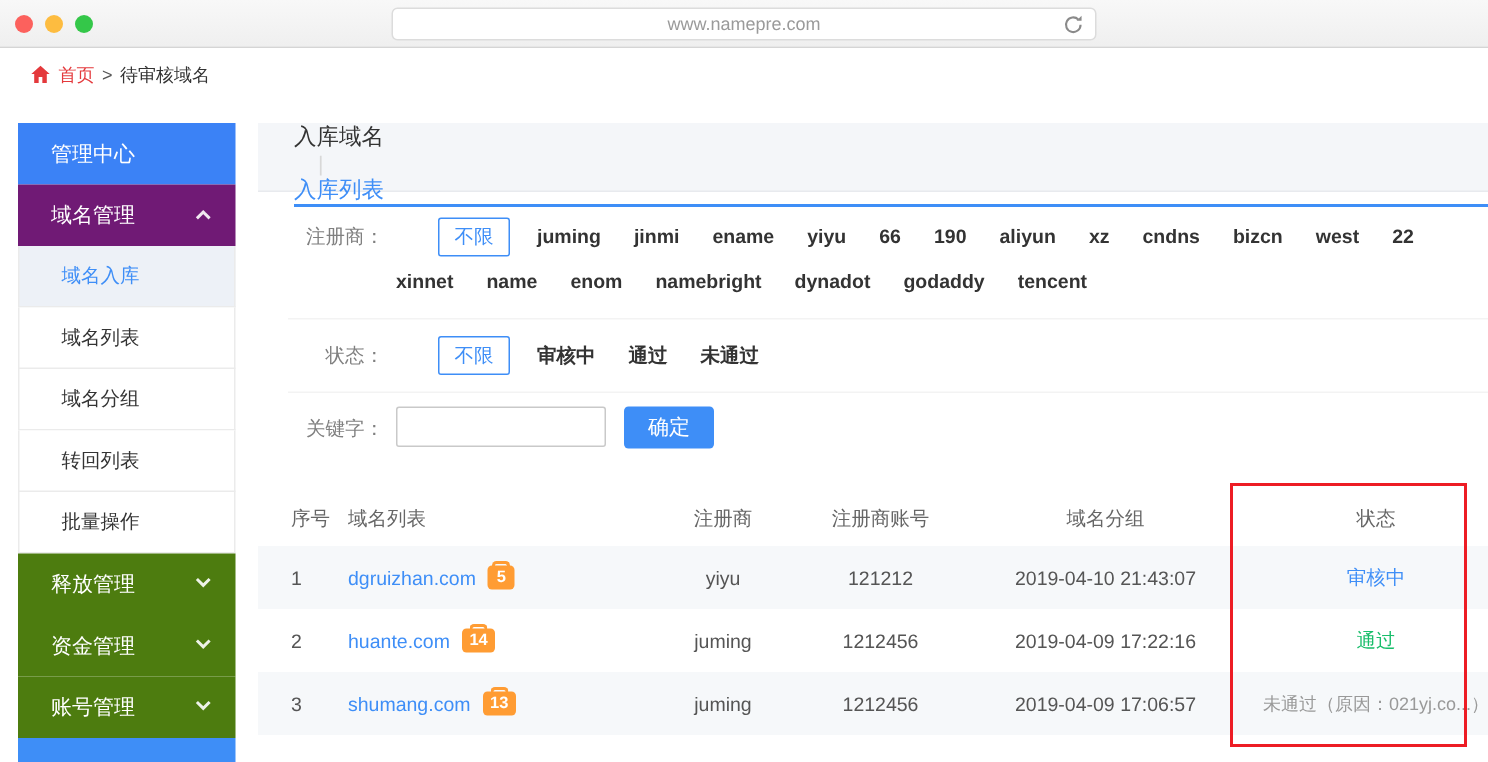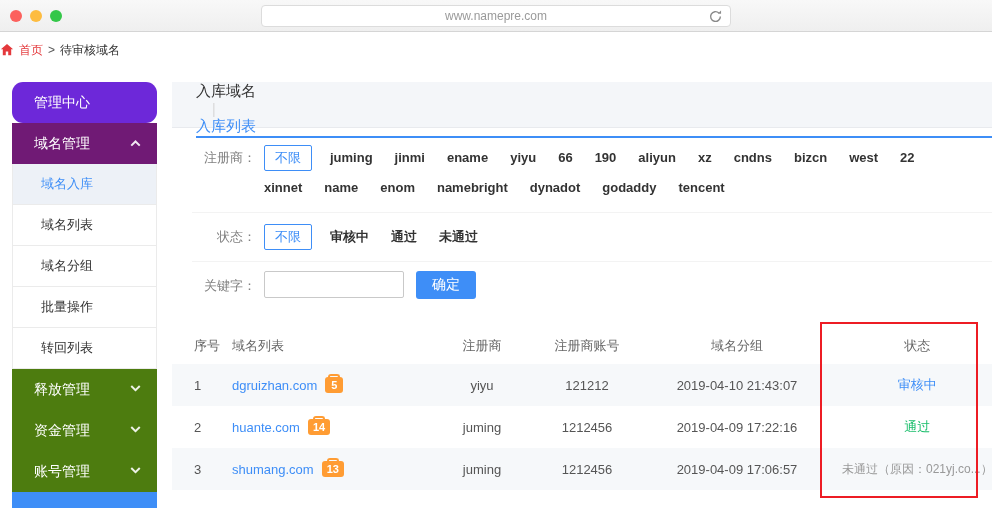--- a/index.html
+++ b/index.html
@@ -11,35 +11,35 @@
     border-bottom:1px solid #d5d5d5; position:relative; display:flex; align-items:center; }
   .traffic { display:flex; gap:8px; margin-left:10px; }
   .light { width:12px; height:12px; border-radius:50%; display:inline-block; cursor:pointer; }
   .light.red{ background:#fc615d; } .light.yellow{ background:#fdbc40; } .light.green{ background:#34c749; }
   .url-bar { position:absolute; left:50%; top:50%; transform:translate(-50%,-50%);
     width:470px; height:22px; background:#fff; border:1px solid #dcdcdc; border-radius:4px;
     display:flex; align-items:center; justify-content:center; font-size:12px; color:#9a9a9a; cursor:text; }
   .refresh { position:absolute; right:7px; top:3px; width:15px; height:15px; cursor:pointer; }
 
   
-  .breadcrumb { height:36px; display:flex; align-items:center; padding-left:0;
+  .breadcrumb { height:36px; display:flex; align-items:center; padding-left:20px;
     font-size:12px; color:#333; gap:5px; background:#fff; }
   .home-ic { width:14px; height:14px; display:inline-flex; }
   .bc-home { color:#e4393c; cursor:pointer; }
   .bc-sep { color:#555; }
   .bc-cur { color:#333; }
 
   
   .layout { display:flex; padding:14px 12px 0; gap:15px; height:440px; }
 
   
   .sidebar { width:145px; flex:none; }
   .side-item { height:41px; display:flex; align-items:center; padding-left:22px;
     font-size:14px; cursor:pointer; }
-  .side-item.primary { background:#6d28d9; color:#fff;border-radius:11px; }
+  .side-item.primary { background:#3b82f6; color:#fff; }
   .side-item.group-expanded { background:#701a75; color:#fff; }
   .side-item.group-collapsed { background:#4d7c0f; color:#fff; }
   .side-item.sub, .side-item.sub-active { background:#fff; color:#333;
     border:1px solid #ebebeb; border-top:none; padding-left:28px; font-size:13px; }
   .side-item.sub-active { background:#edf1f7; color:#3e8ef7; }
   .chev { margin-left:auto; margin-right:18px; width:7px; height:7px;
     border-right:2px solid rgba(255,255,255,.9); border-bottom:2px solid rgba(255,255,255,.9); }
   .chev.down { transform:rotate(45deg) translate(-2px,-2px); }
   .chev.up { transform:rotate(225deg) translate(-1px,-1px); }
   .side-filler { height:16px; background:#3e8ef7; }
@@ -55,21 +55,21 @@
   
   .filters { padding:6px 0 0 20px; }
   .frow { display:flex; align-items:flex-start; padding:9px 0; }
   .frow.sepline { border-bottom:1px solid #f3f3f3; }
   .flabel { width:64px; text-align:right; color:#808080; font-size:13px; flex:none; line-height:30px; }
   .fcol { display:flex; flex-direction:column; }
   .fopts { display:flex; flex-wrap:nowrap; align-items:center; margin-left:8px; }
   .fopt { font-size:13px; font-weight:700; color:#333; margin-right:22px;
     line-height:30px; cursor:pointer; white-space:nowrap; }
   .fopt.chip { border:1px solid #3e8ef7; color:#3e8ef7; font-weight:400;
-    padding:0 10px; line-height:24px; border-radius:2px; margin-right:18px; }
+    padding:0 10px; line-height:24px; border-radius:2px; margin-right:18px;margin-left:28px; }
   .kw-input { width:140px; height:27px; border:1px solid #c9c9c9; border-radius:2px;
     margin-left:8px; padding:0 8px; font-size:13px; outline:none; }
   .confirm-btn { width:60px; height:28px; background:#3e8ef7; color:#fff; border:none;
     border-radius:3px; font-size:14px; margin-left:12px; cursor:pointer; }
 
   
   .table { margin-top:18px; }
   .trow { display:flex; align-items:center; height:42px; font-size:13px; color:#555; }
   .trow.head { height:36px; color:#666; }
   .trow.alt { background:#f6f8fa; }
@@ -136,24 +136,24 @@
       <div class="side-item sub-active">
         <span>域名入库</span>
       </div>
       <div class="side-item sub">
         <span>域名列表</span>
       </div>
       <div class="side-item sub">
         <span>域名分组</span>
       </div>
       <div class="side-item sub">
+        <span>转回列表</span>
+      </div>
+      <div class="side-item sub">
         <span>批量操作</span>
-      </div>
-      <div class="side-item sub">
-        <span>转回列表</span>
       </div>
       <div class="side-item group-collapsed">
         <span>释放管理</span>
         <i class="chev down"></i>
       </div>
       <div class="side-item group-collapsed">
         <span>资金管理</span>
         <i class="chev down"></i>
       </div>
       <div class="side-item group-collapsed">

